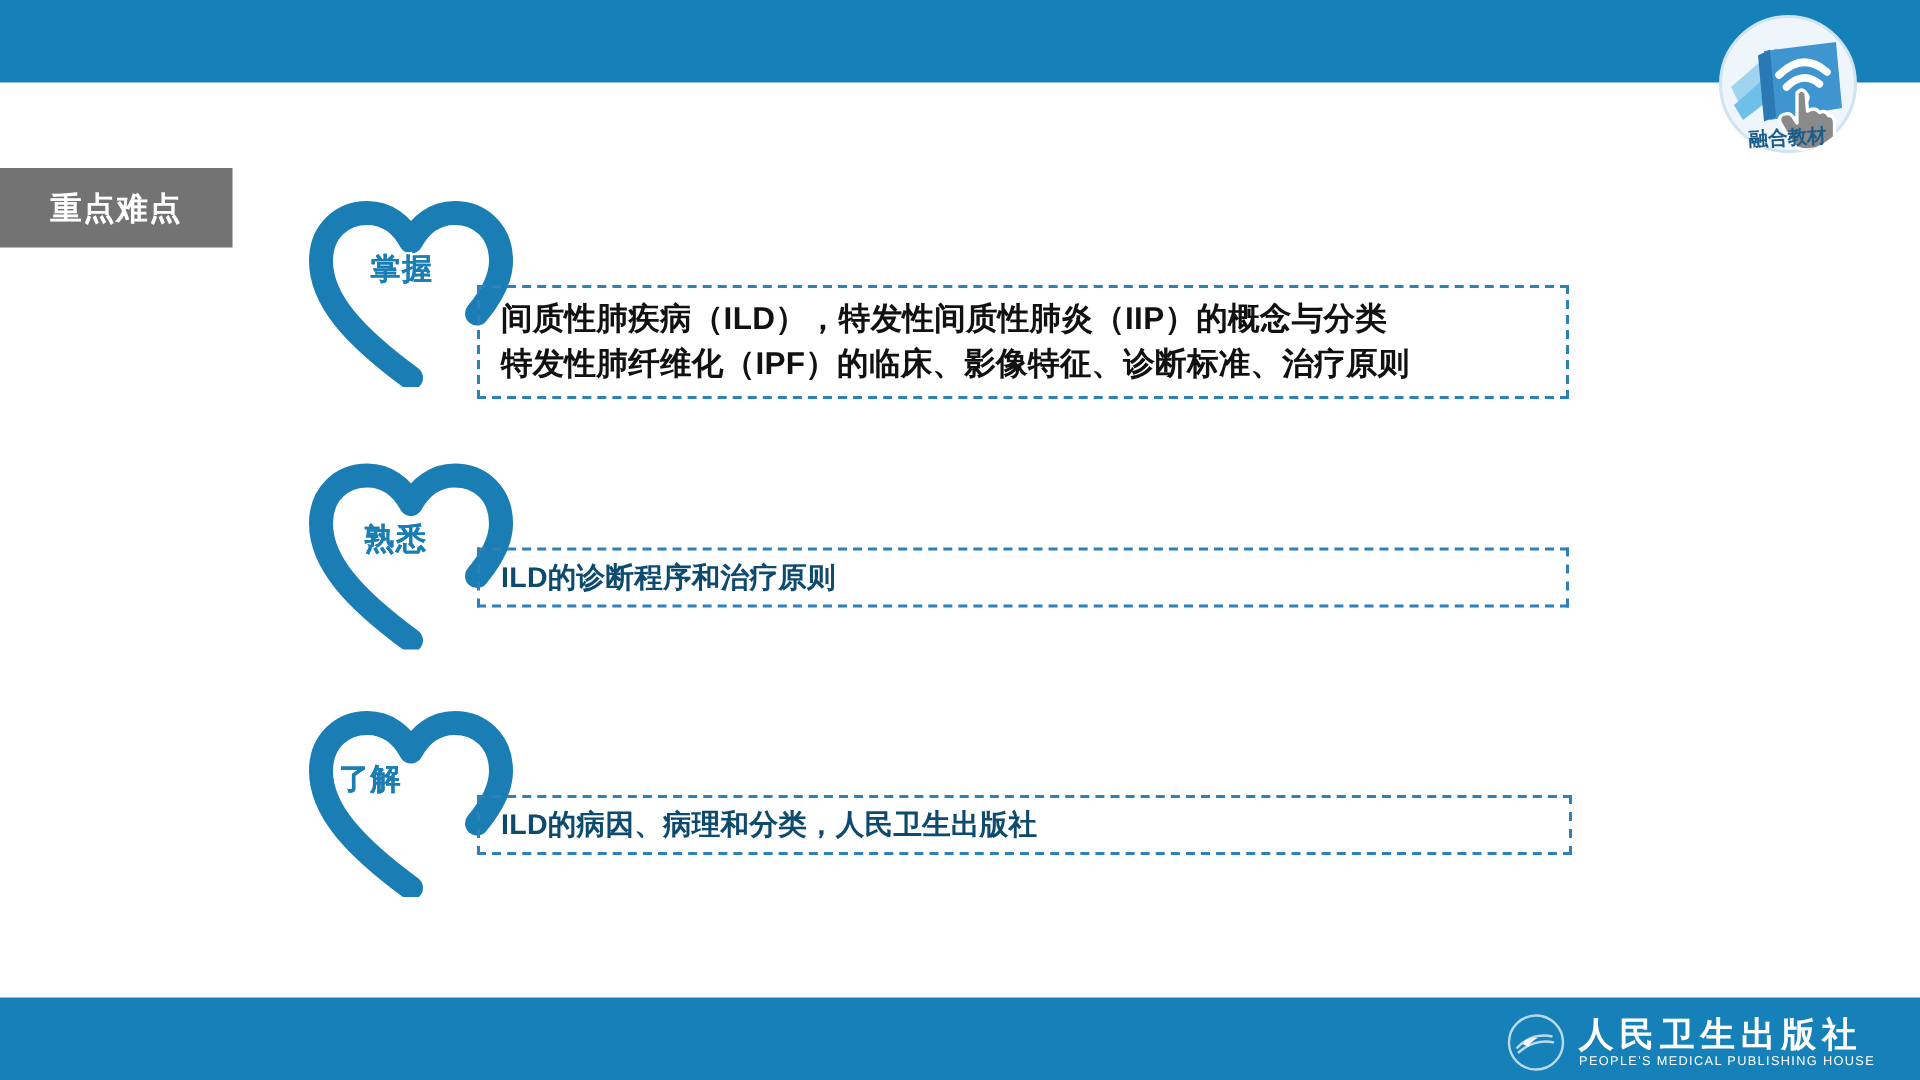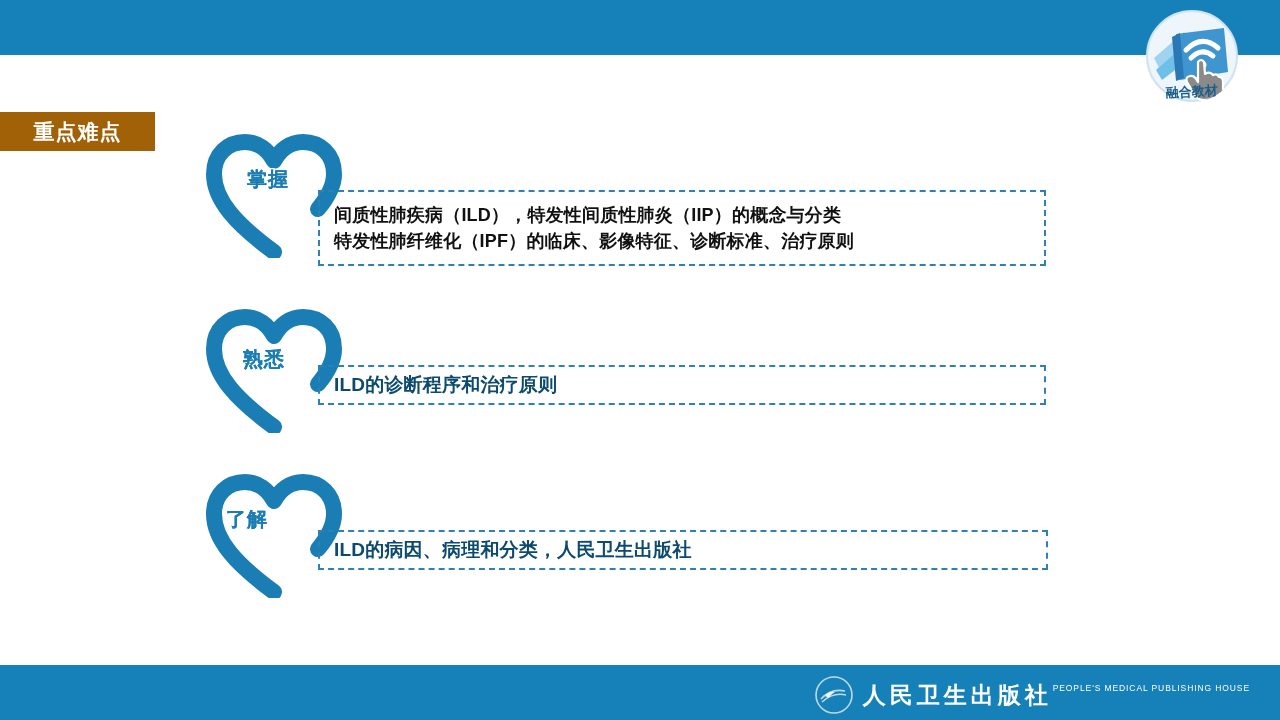--- a/index.html
+++ b/index.html
@@ -28,22 +28,22 @@
     position: absolute;
     left: 1140px; top: 10px;
     width: 104px; height: 92px;
   }
   .emblem svg { display: block; width: 104px; height: 92px; }
 
   
   .title-badge {
     position: absolute;
     left: 0px; top: 112px;
-    width: 155px; height: 39px;
-    background: #a16207;
+    width: 155px; height: 53px;
+    background: #737373;
     display: flex;
     align-items: center;
     justify-content: center;
   }
   .title-badge-text {
     color: #ffffff;
     font-size: 21px;
     font-weight: bold;
     letter-spacing: 1px;
   }
@@ -107,21 +107,21 @@
     left: 118px; top: 62px;
     width: 728px; height: 40px;
   }
   .box-3 {
     left: 118px; top: 62px;
     width: 730px; height: 40px;
   }
 
   .box-text {
     color: #111111;
-    font-size: 18px;
+    font-size: 21px;
     font-weight: bold;
     line-height: 1.45;
     white-space: pre-line;
     letter-spacing: 0.2px;
   }
   .box-text-single {
     color: #0c4a6e;
     font-size: 19px;
     font-weight: bold;
     letter-spacing: 0.2px;
@@ -135,21 +135,21 @@
     background: #1680b8;
   }
   .footer-logo {
     position: absolute;
     right: 30px; top: 675px;
     display: flex;
     align-items: center;
     gap: 9px;
   }
   .footer-mark svg { display: block; width: 40px; height: 40px; }
-  .footer-text { display: flex; flex-direction: row; gap: 1px; }
+  .footer-text { display: flex; flex-direction: column; gap: 1px; }
   .footer-cn {
     color: #ffffff;
     font-size: 23px;
     font-weight: bold;
     letter-spacing: 4px;
     font-family: "DejaVu Sans", "Liberation Sans", sans-serif;
     line-height: 1;
   }
   .footer-en {
     color: #ffffff;

